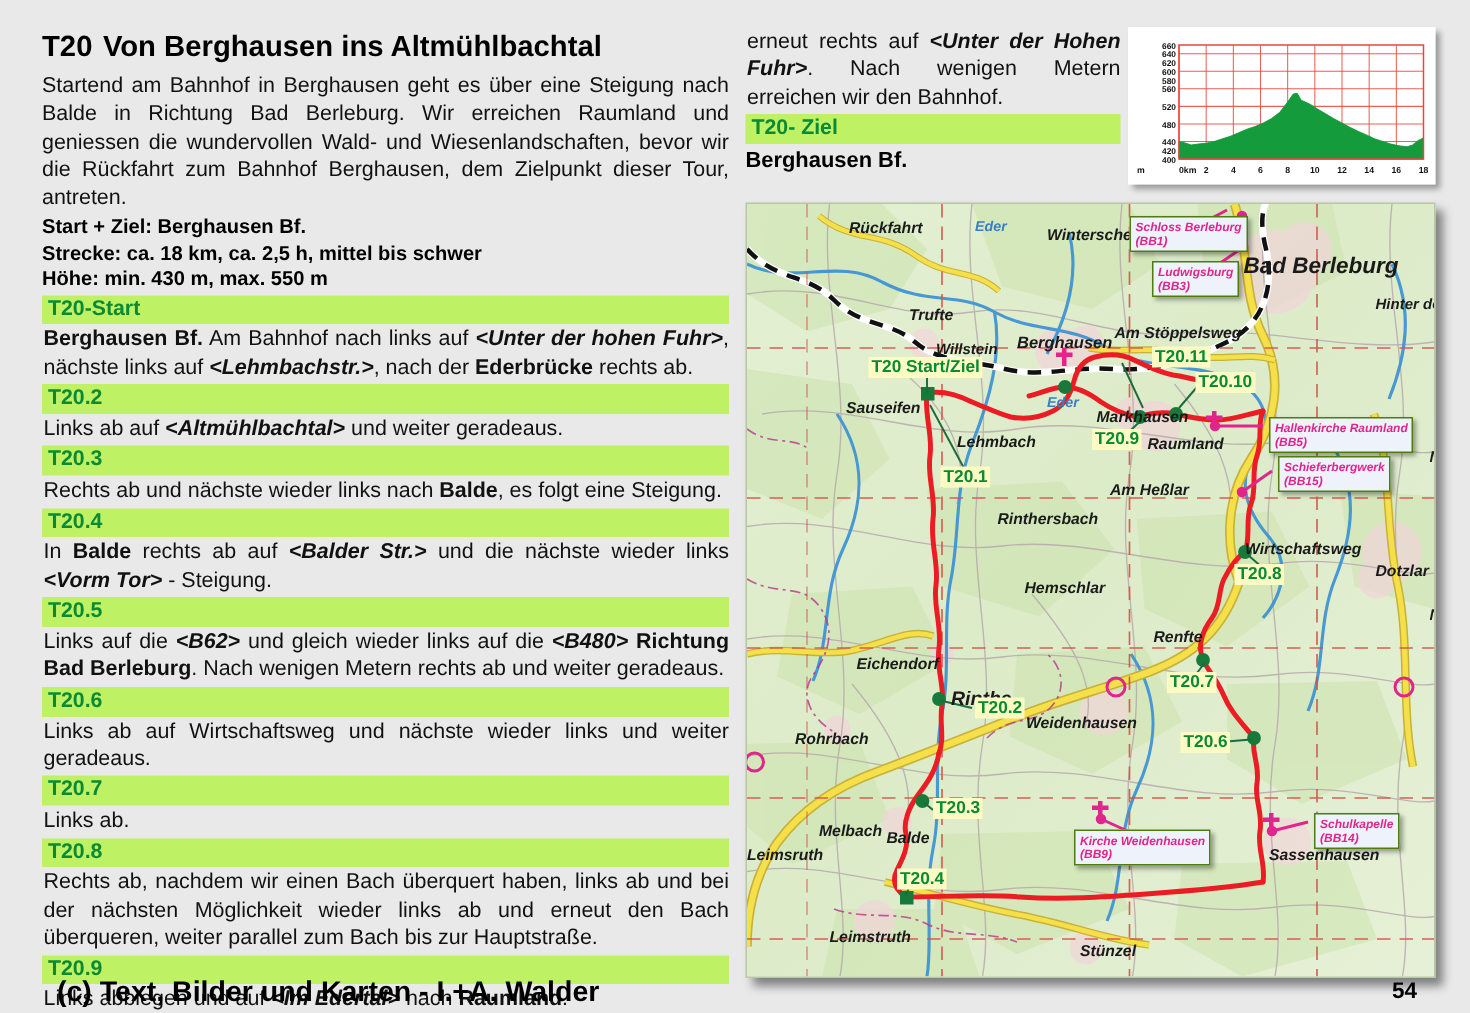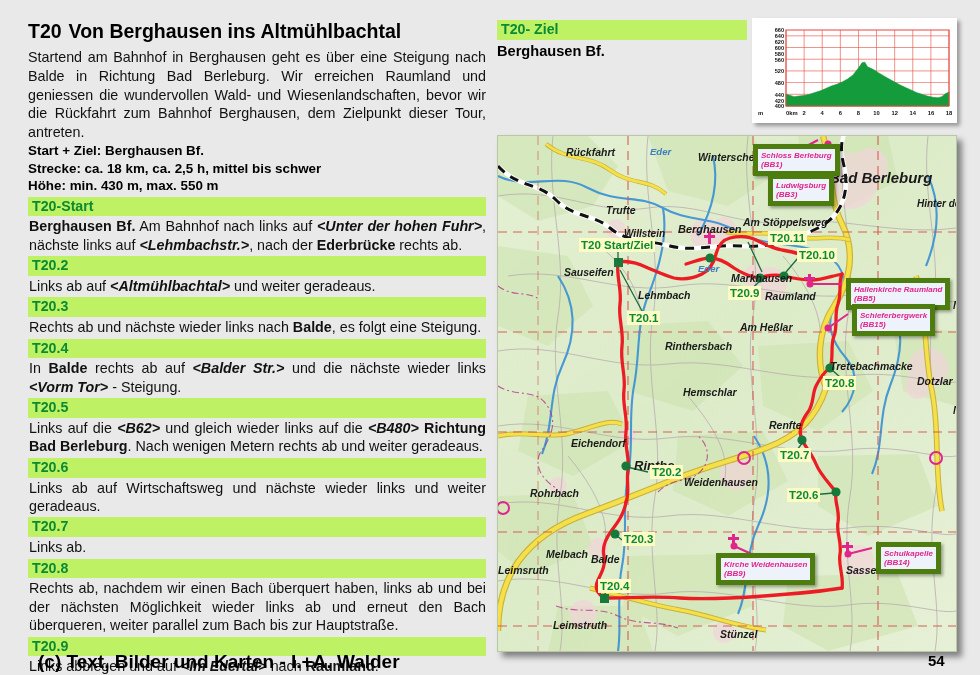--- a/index.html
+++ b/index.html
@@ -69,21 +69,21 @@
   }
   .wp{
     position:absolute;background:#fdfbc4;color:#0a8a34;font-weight:bold;
     font-size:11.5px;padding:0px 2px;white-space:nowrap;line-height:1.25;
     border:0;
   }
   .poi{
     position:absolute;background:#eef3fb;color:#e0258c;font-style:italic;
     font-weight:bold;font-size:8px;line-height:1.15;padding:2px 3px;
     white-space:nowrap;box-shadow:2px 2px 3px rgba(0,0,0,0.35);
-    border:5px solid #4d7c0f;
+    border:1px solid #4d7c0f;
   }
   .pagenum{
     position:absolute;left:928px;top:652px;font-size:15px;font-weight:bold;color:#000;
   }
 </style>
 </head>
 <body>
 
 <div id="page">
 
@@ -117,20 +117,21 @@
         <div class="step-body">Rechts ab, nachdem wir einen Bach überquert haben, links ab und bei der nächsten Möglichkeit wieder links ab und erneut den Bach überqueren, weiter parallel zum Bach bis zur Hauptstraße.</div>
         <div class="step-head">T20.9</div>
         <div class="step-body">Links abbiegen und auf <i>&lt;Im Edertal&gt;</i> nach <b>Raumland</b>.</div>
       </div>
   </div>
 
   <div class="copyright">(c) Text, Bilder und Karten - I.+A. Walder</div>
   <div class="pagenum">54</div>
 
   <div id="right-text">
+    <div class="step-body" id="cont-text">erneut rechts auf <i>&lt;Unter der Hohen Fuhr&gt;</i>. Nach wenigen Metern erreichen wir den Bahnhof.</div>
     <div class="step-head">T20- Ziel</div>
     <div class="dest">Berghausen Bf.</div>
   </div>
 
   <div id="chart-wrap">
     <div id="chart-inner">
       <svg class="chart-svg" id="elev-svg" width="205" height="105" viewBox="0 0 205 105">
           <rect x="0" y="0" width="205" height="105" fill="#ffffff"></rect>
           <line x1="34" y1="17.84615384615384" x2="197" y2="17.84615384615384" stroke="#e8463c" stroke-width="0.7" opacity="0.85"></line>
           <line x1="34" y1="29.538461538461533" x2="197" y2="29.538461538461533" stroke="#e8463c" stroke-width="0.7" opacity="0.85"></line>
@@ -411,21 +412,21 @@
         <div class="maplabel" style="left: 419px; top: 62px; font-size: 10px;">Hinter den</div>
         <div class="maplabel" style="left: 66px; top: 130px; font-size: 10.5px;">Sauseifen</div>
         <div class="maplabel" style="left: 200px; top: 127px; font-size: 9.5px; color: rgb(58, 127, 193);">Eder</div>
         <div class="maplabel" style="left: 233px; top: 136px; font-size: 10.5px;">Markhausen</div>
         <div class="maplabel" style="left: 140px; top: 153px; font-size: 10.5px;">Lehmbach</div>
         <div class="maplabel" style="left: 267px; top: 154px; font-size: 10.5px;">Raumland</div>
         <div class="maplabel" style="left: 455px; top: 163px; font-size: 10.5px;">Mec</div>
         <div class="maplabel" style="left: 242px; top: 185px; font-size: 10.5px;">Am Heßlar</div>
         <div class="maplabel" style="left: 167px; top: 204px; font-size: 10.5px;">Rinthersbach</div>
         <div class="maplabel" style="left: 185px; top: 250px; font-size: 10.5px;">Hemschlar</div>
-        <div class="maplabel" style="left: 332px; top: 224px; font-size: 10.5px;">Tretebachmacke</div>
+        <div class="maplabel" style="left: 332px; top: 224px; font-size: 10.5px;">Wirtschaftsweg</div>
         <div class="maplabel" style="left: 419px; top: 239px; font-size: 10.5px;">Dotzlar</div>
         <div class="maplabel" style="left: 455px; top: 268px; font-size: 10.5px;">Nasse H</div>
         <div class="maplabel" style="left: 271px; top: 283px; font-size: 10.5px;">Renfte</div>
         <div class="maplabel" style="left: 73px; top: 301px; font-size: 10.5px;">Eichendorf</div>
         <div class="maplabel" style="left: 136px; top: 322px; font-size: 13px;">Rinthe</div>
         <div class="maplabel" style="left: 32px; top: 351px; font-size: 10.5px;">Rohrbach</div>
         <div class="maplabel" style="left: 186px; top: 340px; font-size: 10.5px;">Weidenhausen</div>
         <div class="maplabel" style="left: 48px; top: 412px; font-size: 10.5px;">Melbach</div>
         <div class="maplabel" style="left: 93px; top: 417px; font-size: 10.5px;">Balde</div>
         <div class="maplabel" style="left: 0px; top: 428px; font-size: 10.5px;">Leimsruth</div>

